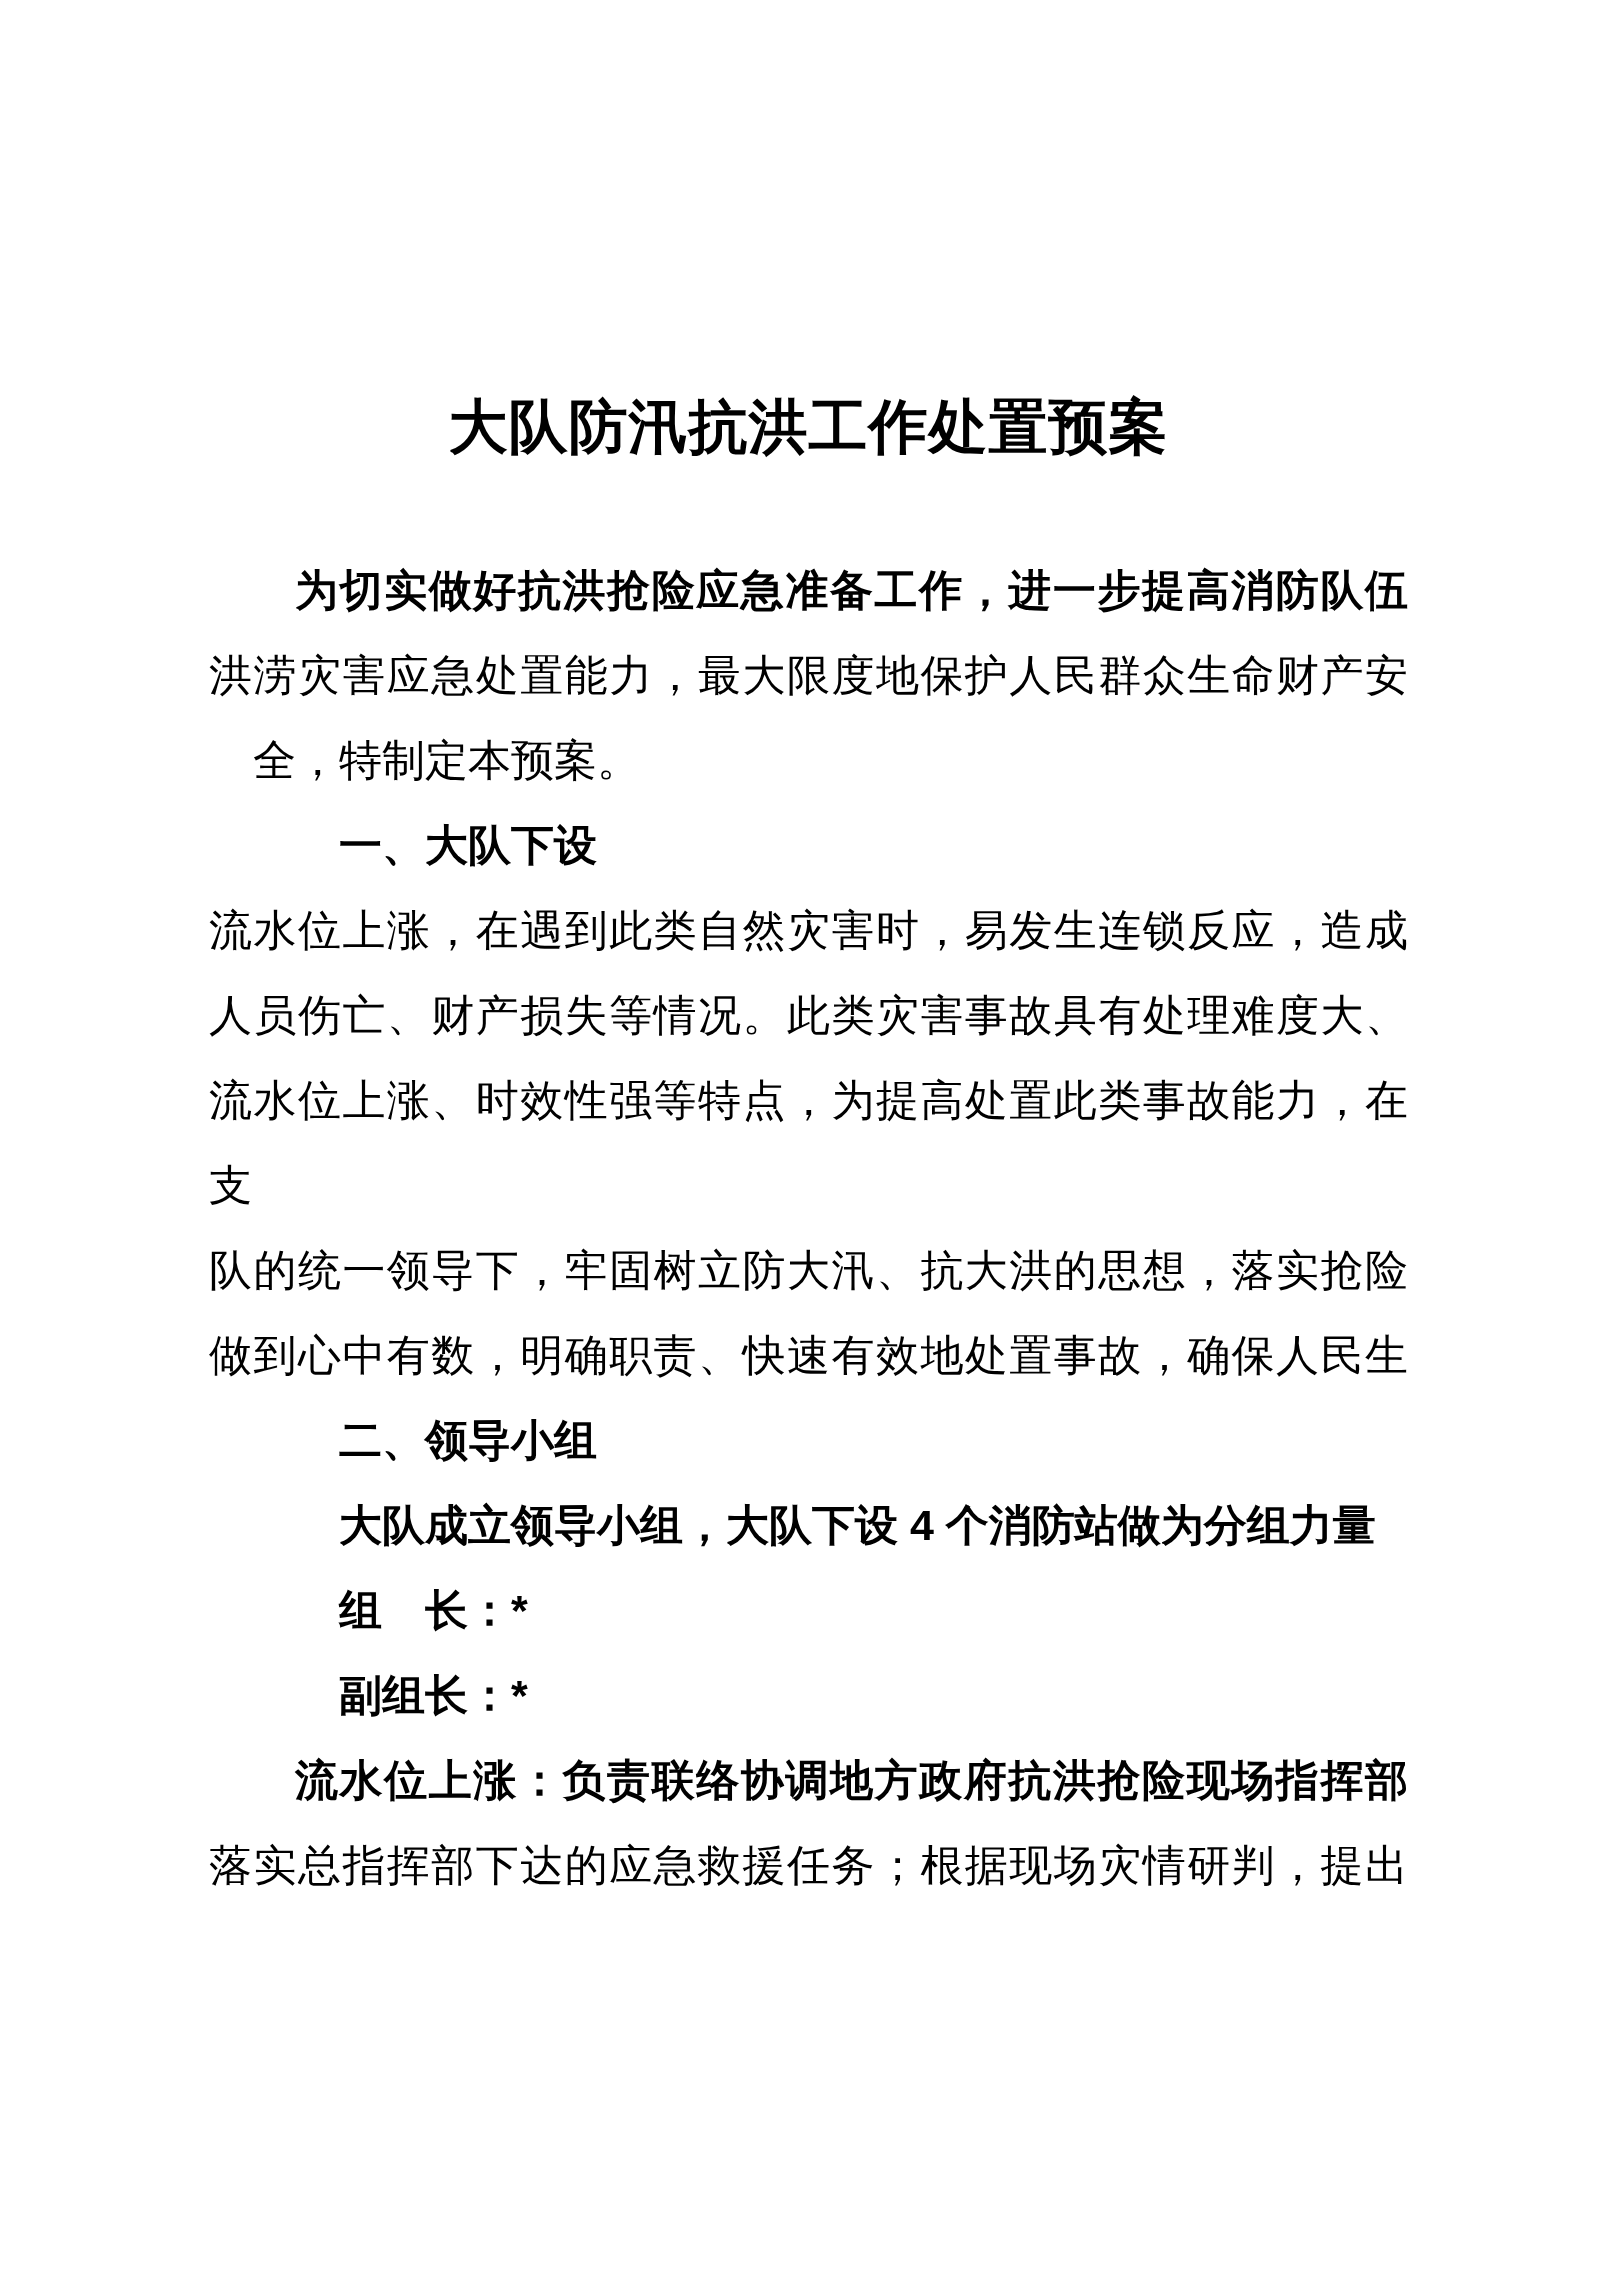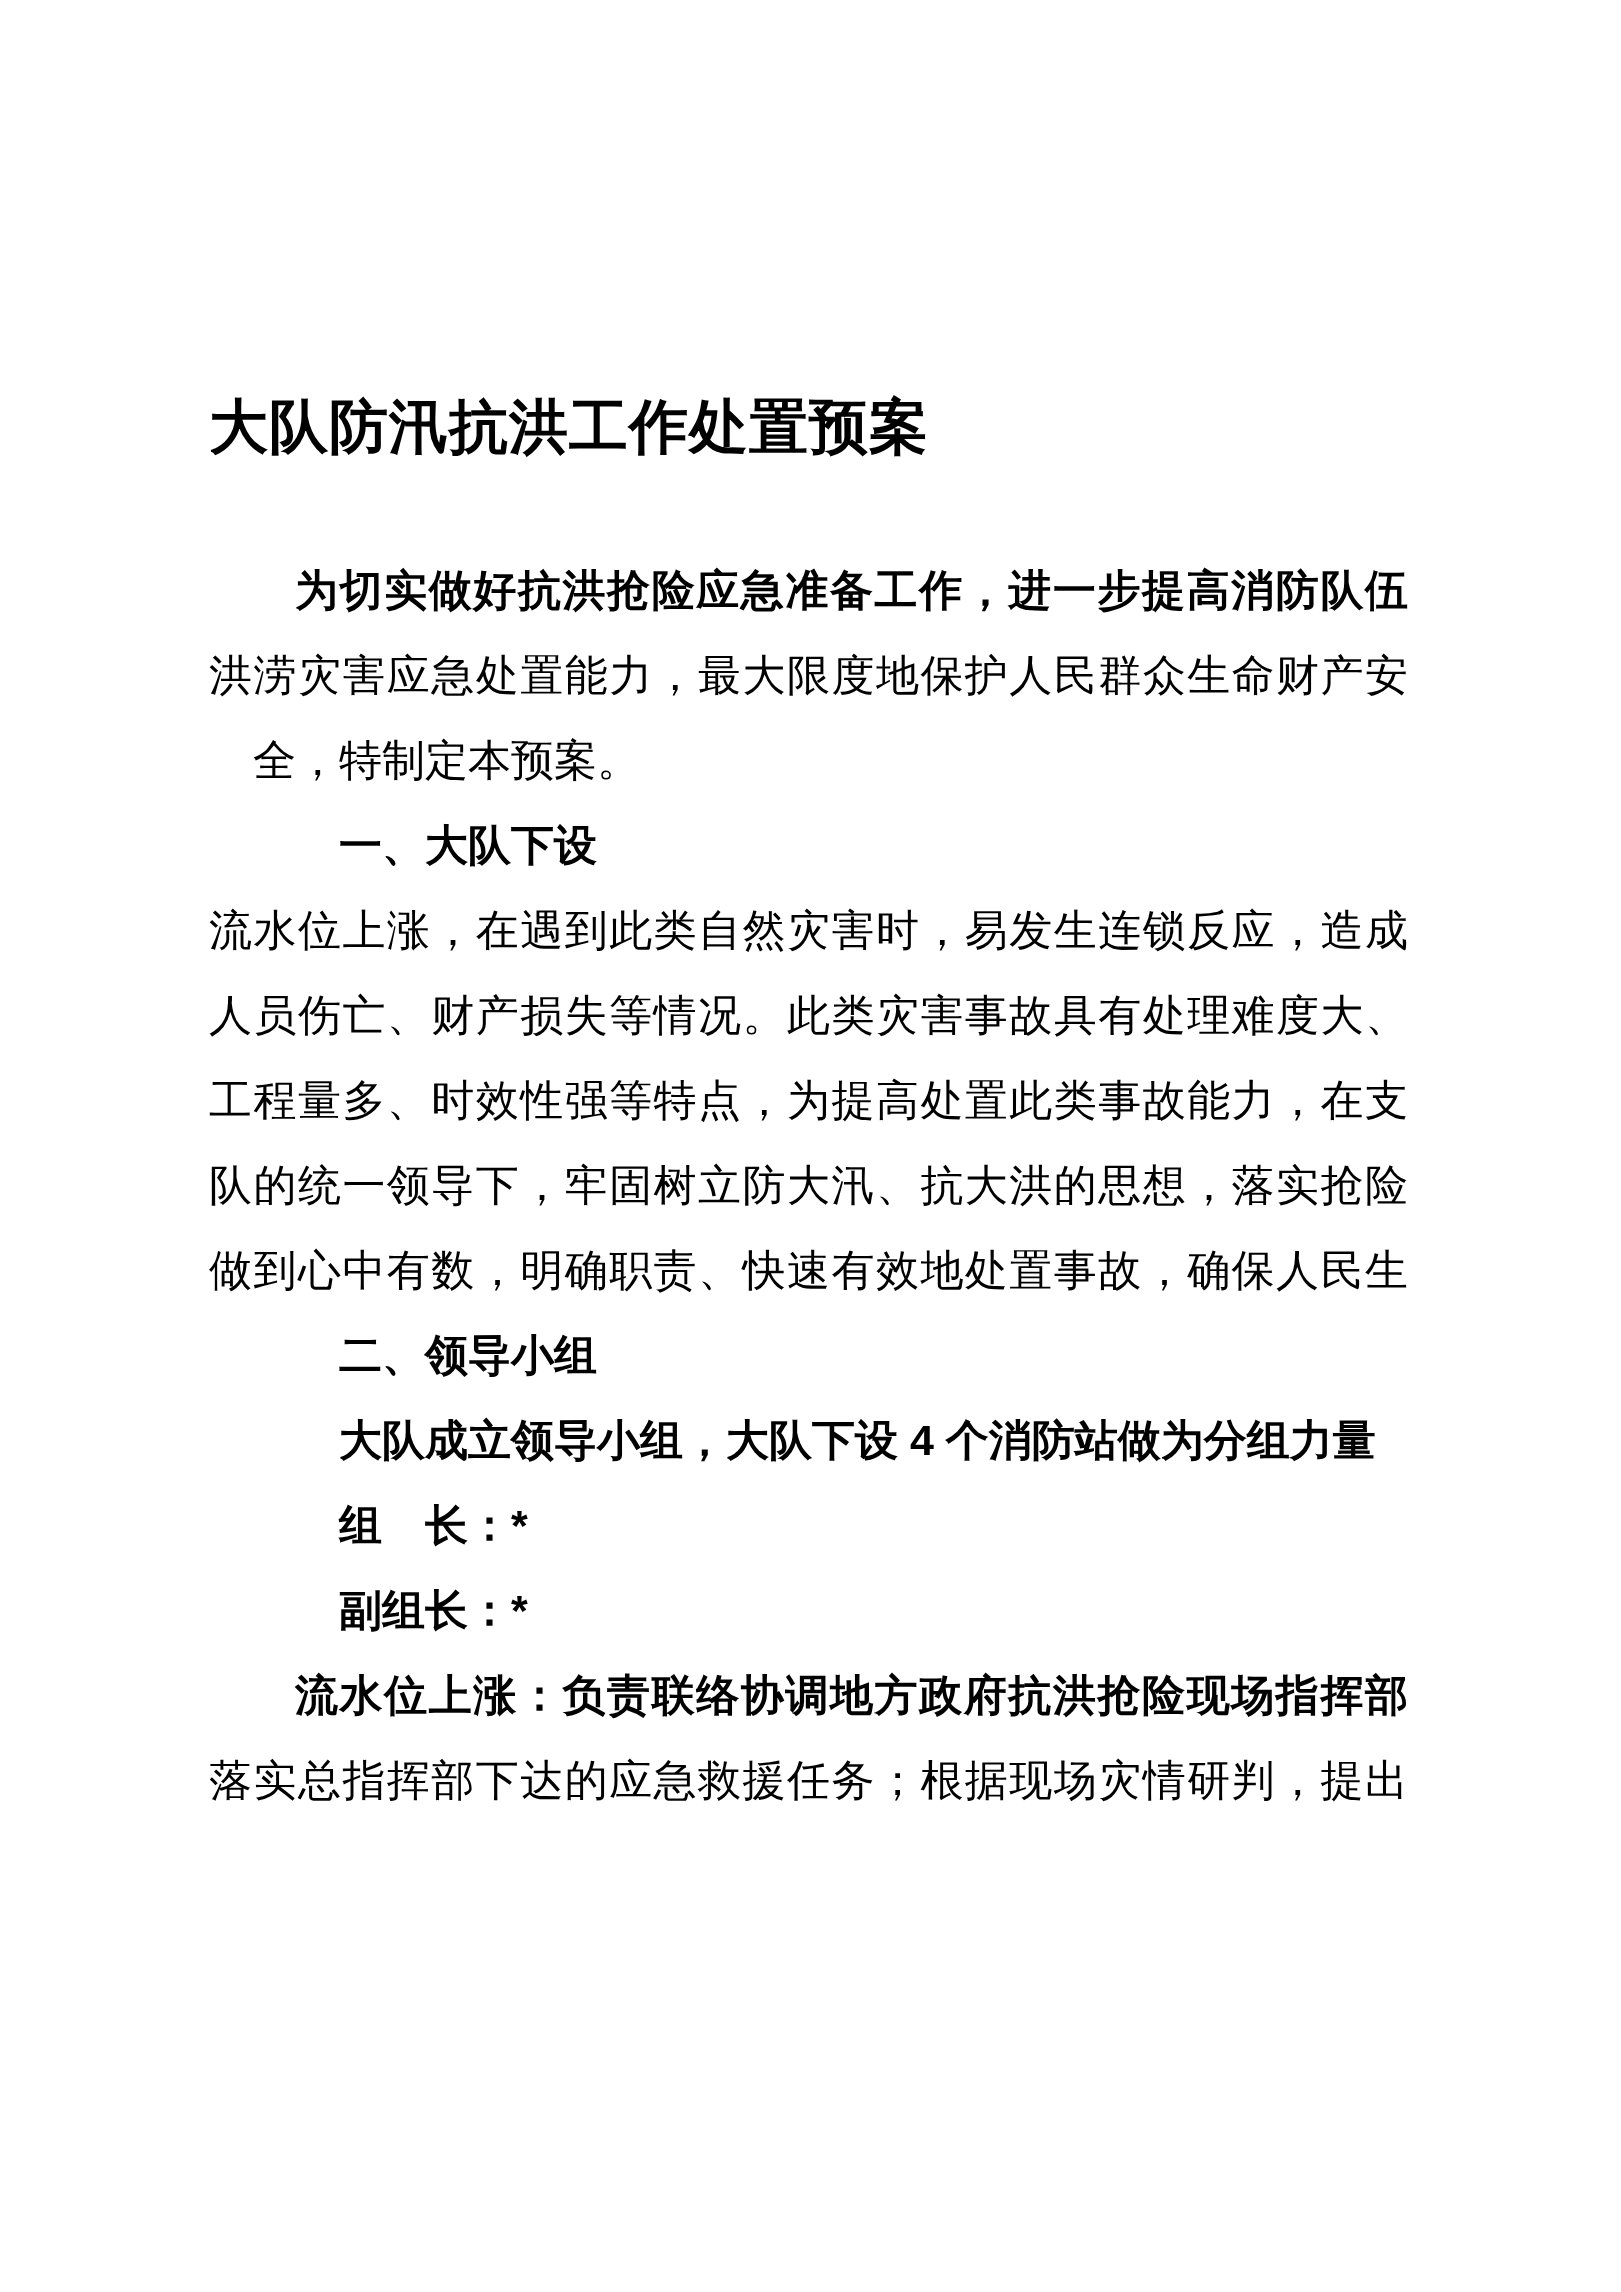--- a/index.html
+++ b/index.html
@@ -17,21 +17,21 @@
     box-sizing: border-box;
     padding: 0 213px 0 209px;
     overflow: hidden;
     font-family: "Liberation Sans", "DejaVu Sans", sans-serif;
   }
   .doc-title {
     margin: 382px 0 0 0;
     font-size: 59px;
     line-height: 90px;
     font-weight: bold;
-    text-align: left;
+    text-align: center;
     letter-spacing: 1px;
     white-space: nowrap;
   }
   .doc-body {
     margin-top: 76px;
     font-size: 43px;
     line-height: 85px;
   }
   .block {
     margin: 0;
@@ -61,21 +61,21 @@
         <div class="line indent">为切实做好抗洪抢险应急准备工作，进一步提高消防队伍</div>
         <div class="line">洪涝灾害应急处置能力，最大限度地保护人民群众生命财产安</div>
         <div class="line last">全，特制定本预案。</div>
       </div>
       <div class="block heading">
         <div class="line indent last">一、大队下设</div>
       </div>
       <div class="block paragraph">
         <div class="line">流水位上涨，在遇到此类自然灾害时，易发生连锁反应，造成</div>
         <div class="line">人员伤亡、财产损失等情况。此类灾害事故具有处理难度大、</div>
-        <div class="line">工程量多、时效性强等特点，为提高处置此类事故能力，在支</div>
+        <div class="line">流水位上涨、时效性强等特点，为提高处置此类事故能力，在支</div>
         <div class="line">队的统一领导下，牢固树立防大汛、抗大洪的思想，落实抢险</div>
         <div class="line">做到心中有数，明确职责、快速有效地处置事故，确保人民生</div>
       </div>
       <div class="block heading">
         <div class="line indent last">二、领导小组</div>
       </div>
       <div class="block paragraph">
         <div class="line indent last">大队成立领导小组，大队下设 4 个消防站做为分组力量</div>
       </div>
       <div class="block paragraph">

